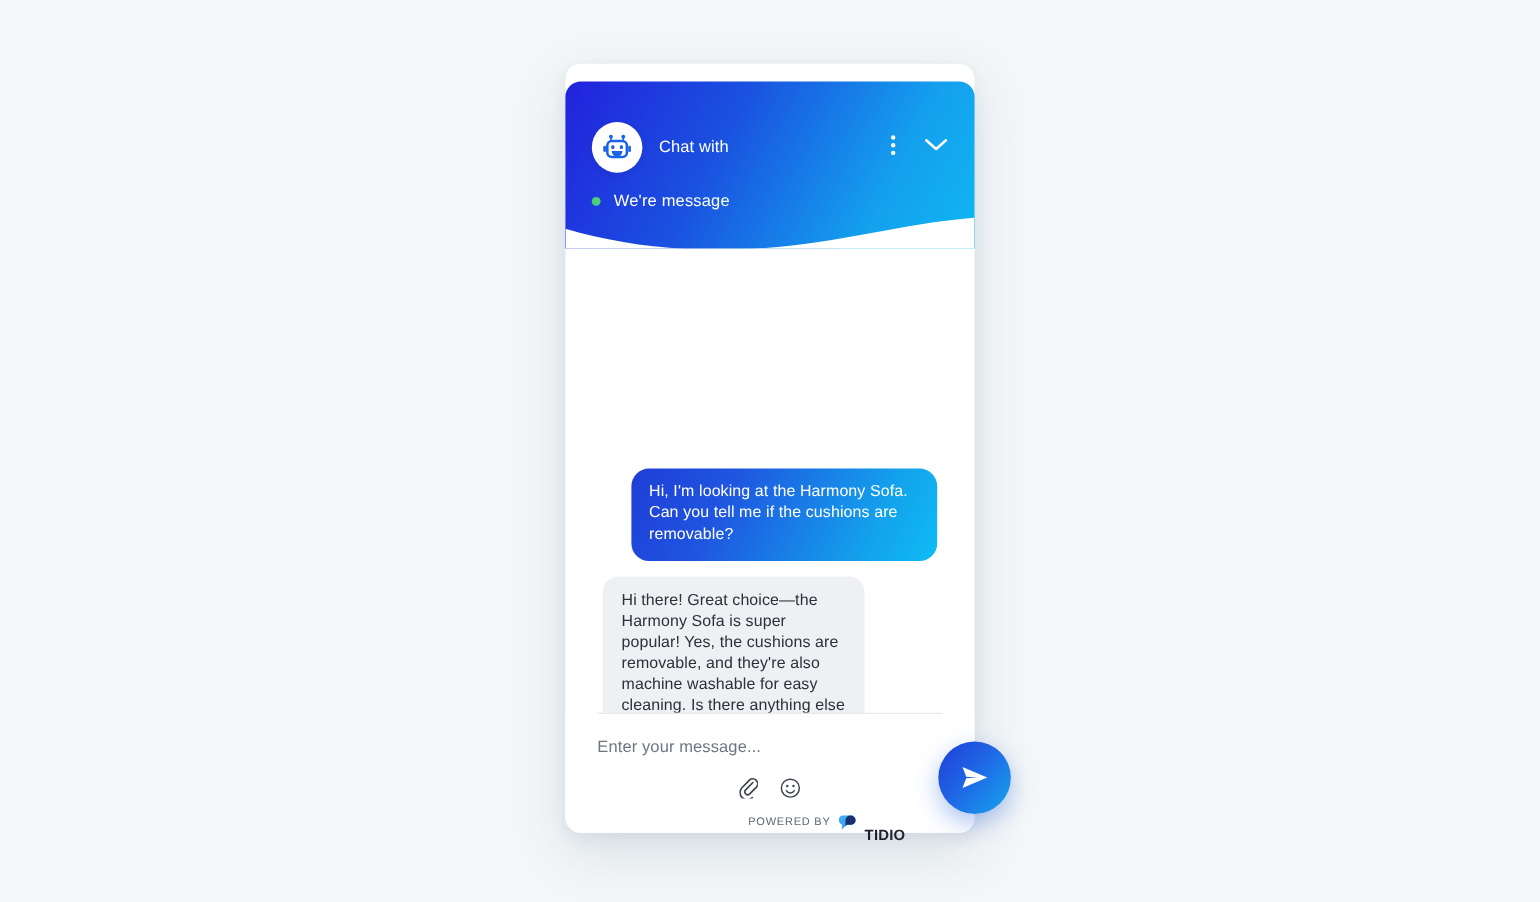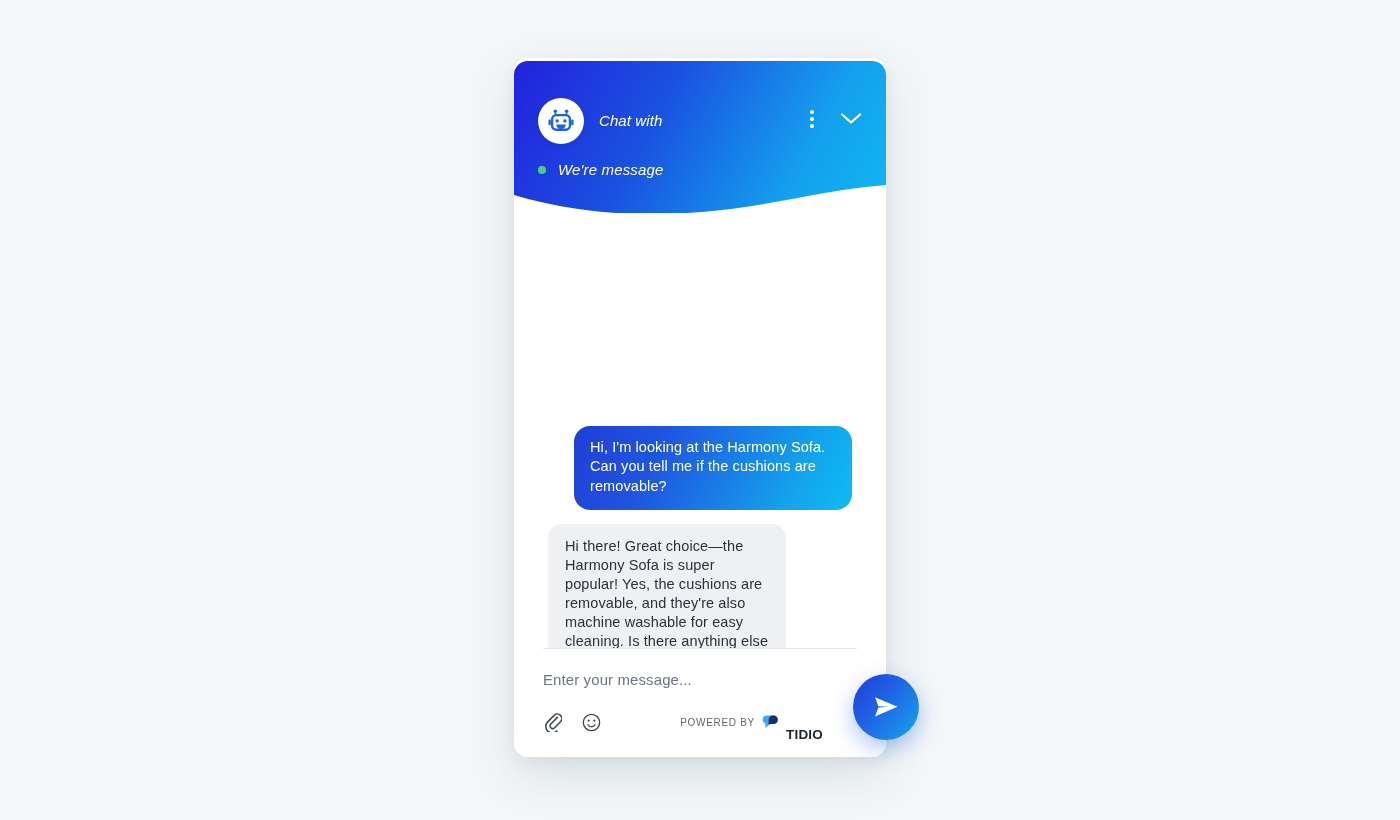--- a/index.html
+++ b/index.html
@@ -26,27 +26,26 @@
     background: #ffffff;
     border-radius: 14px;
     box-shadow: 0 18px 48px rgba(40, 70, 110, 0.13),
                 0 4px 14px rgba(40, 70, 110, 0.07);
     overflow: visible;
   }
 
   
   .header {
     position: absolute;
-    left: 0; top: 3px;
+    left: 0; top: 16px;
     width: 372px;
     height: 152px;
     background: linear-gradient(118deg, #2222dd 0%, #1a52e0 38%, #14a0ee 76%, #0fb7f2 100%);
     border-radius: 14px 14px 0 0;
     overflow: hidden;
-    font-style: italic;
   }
 
   .header-top {
     display: flex;
     align-items: center;
     padding: 26px 22px 0 24px;
     height: 94px;
   }
 
   .avatar {
@@ -234,20 +233,21 @@
 
   .composer-bottom {
     position: absolute;
     left: 0;
     top: 56px;
     width: 372px;
     height: 34px;
     display: flex;
     align-items: center;
     padding: 0 29px;
+    flex-direction: column;
   }
 
   .attach-tools {
     display: flex;
     align-items: center;
     gap: 16px;
   }
 
   .powered {
     margin-left: auto;

